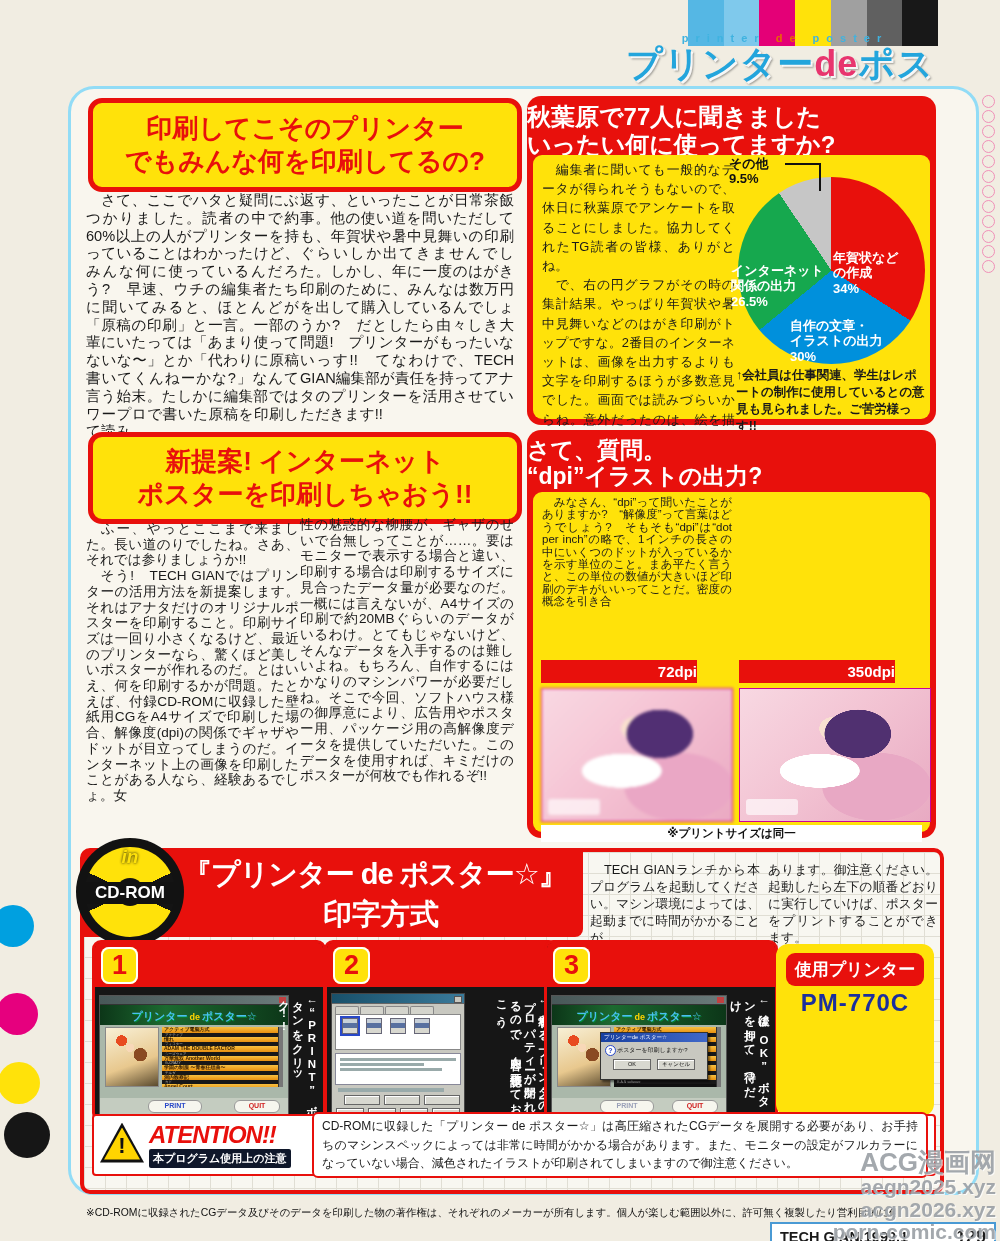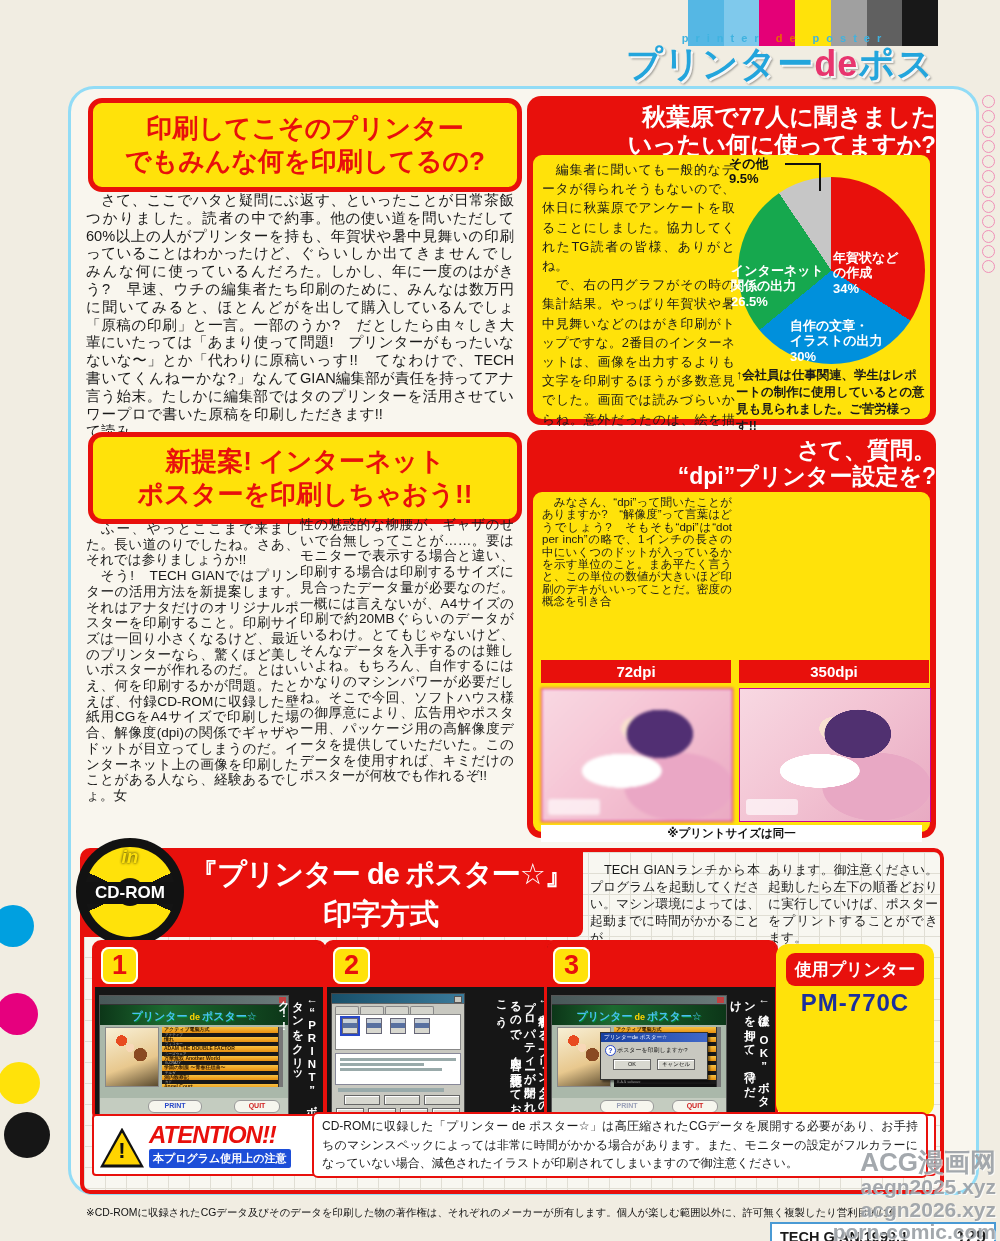--- a/index.html
+++ b/index.html
@@ -30,62 +30,62 @@
   .col{text-align:justify;color:#191919}
   .s1c{font-size:14.6px;line-height:17.8px}
   .s2c{font-size:13.6px;line-height:15.7px}
   .s1c1{left:86px;top:192px;width:213px}
   .s1c2{left:300px;top:192px;width:214px}
   .s2c1{left:86px;top:521px;width:213px}
   .s2c2{left:300px;top:517px;width:214px}
 
   
   .redbox{background:#e8100c;border-radius:14px}
-  .redbox .rb-title{color:#fff;font-weight:800;text-align:right;line-height:1.15;padding-top:7px}
+  .redbox .rb-title{color:#fff;font-weight:800;text-align:left;line-height:1.15;padding-top:7px}
   .survey{left:527px;top:96px;width:409px;height:329px}
   .survey .rb-title{font-size:24px}
   .survey-body{position:absolute;left:6px;right:6px;top:59px;bottom:6px;background:#ffe20a;border-radius:9px}
   .survey-text{position:absolute;left:9px;top:5px;width:193px;font-size:12.9px;line-height:19.2px;text-align:justify}
   .pie{position:absolute;left:205px;top:22px;width:187px;height:187px;border-radius:50%;
        background:conic-gradient(#e8100c 0 122.4deg,#0090dc 122.4deg 230.4deg,#16a84e 230.4deg 325.8deg,#c6c6c6 325.8deg 360deg)}
   .pie-lbl{position:absolute;font-weight:800;font-size:13px;line-height:1.18;color:#fff}
   .lbl-red{left:300px;top:95px}
   .lbl-blue{left:257px;top:163px}
   .lbl-green{left:198px;top:108px}
   .lbl-other{left:196px;top:1px;color:#111}
   .leader{left:252px;top:8px;width:34px;height:26px;border-top:2px solid #111;border-right:2px solid #111}
   .pie-caption{position:absolute;left:203px;top:212px;width:192px;font-size:12.4px;font-weight:700;line-height:1.38}
 
   
   .dpibox{left:527px;top:430px;width:409px;height:408px}
   .dpibox .rb-title{font-size:23px}
   .dpi-body{position:absolute;left:6px;right:6px;top:62px;bottom:6px;background:#ffe20a;border-radius:9px}
   .dpi-col{position:absolute;top:4px;width:190px;font-size:11.5px;line-height:12.4px;text-align:justify}
   .dpi-c1{left:9px}.dpi-c2{left:206px}
-  .dpi-bar{position:absolute;top:168px;width:190px;height:23px;background:#e8100c;color:#fff;font-weight:800;
-           font-size:15px;text-align:center;line-height:23px}
+  .dpi-bar{position:absolute;top:168px;width:156px;height:23px;background:#e8100c;color:#fff;font-weight:800;
+           font-size:15px;text-align:right;line-height:23px}
   .dpi-img{position:absolute;top:196px;width:190px;height:132px;border:1px solid #c09;overflow:hidden;
      background:
        radial-gradient(ellipse 55px 40px at 62% 34%, #503070 0 60%, rgba(0,0,0,0) 61%),
        radial-gradient(ellipse 26px 20px at 50% 30%, #f8e0d0 0 60%, rgba(0,0,0,0) 61%),
        radial-gradient(ellipse 66px 28px at 42% 62%, #fff 0 60%, rgba(0,0,0,0) 61%),
        radial-gradient(ellipse 90px 56px at 72% 74%, #e8a8c4 0 60%, rgba(0,0,0,0) 61%),
        linear-gradient(135deg,#f8d8e2,#f2c2d2 50%,#e8aac2)}
   .dpi-img::after{content:"";position:absolute;left:6px;bottom:6px;width:52px;height:16px;background:rgba(255,255,255,.65);border-radius:3px}
   .img72{filter:blur(1.4px) saturate(1.05)}
   .dpi-note{position:absolute;left:8px;right:8px;top:333px;height:17px;background:#fff;color:#111;
             font-size:11.5px;font-weight:700;text-align:center;line-height:17px}
 
   
   .howto{left:80px;top:848px;width:856px;height:338px;border:4px solid #e8100c;border-radius:10px;
      background-color:#f8f7f1;
      background-image:linear-gradient(#e0ded4 1px,rgba(0,0,0,0) 1px),linear-gradient(90deg,#e0ded4 1px,rgba(0,0,0,0) 1px);
      background-size:21px 21px}
   .howto-banner{position:absolute;left:-1px;top:-1px;width:500px;height:86px;background:#e8100c;border-radius:6px 0 8px 0}
-  .howto-t1{position:absolute;left:100px;top:4px;width:396px;color:#fff;font-weight:800;font-size:29px;text-align:center;letter-spacing:-1px}
+  .howto-t1{position:absolute;left:100px;top:4px;width:396px;color:#fff;font-weight:800;font-size:29px;letter-spacing:-1px}
   .howto-t2{position:absolute;left:100px;top:44px;width:396px;color:#fff;font-weight:800;font-size:29px;text-align:center}
   .badge{position:absolute;left:-8px;top:-14px;width:108px;height:108px;background:#121212;border-radius:50%}
   .badge::before{content:"";position:absolute;inset:9px;border-radius:50%;
      background:conic-gradient(#ffe20a 0 65deg,#141414 65deg 115deg,#ffe20a 115deg 245deg,#141414 245deg 295deg,#ffe20a 295deg)}
   .badge::after{content:"";position:absolute;inset:40px;border-radius:50%;background:#121212}
   .badge-in{position:absolute;left:0;right:0;top:8px;text-align:center;color:#ffe20a;font-style:italic;font-weight:800;font-size:19px;z-index:2;text-shadow:0 0 3px #111}
   .badge-cd{position:absolute;left:2px;right:2px;top:44px;text-align:center;background:#121212;color:#fff;font-weight:800;font-size:17px;line-height:22px;z-index:2}
   .intro-col{position:absolute;top:9px;width:170px;font-size:12.8px;line-height:17px;text-align:justify;font-weight:500}
   .ic1{left:506px}.ic2{left:684px}
 
@@ -159,28 +159,28 @@
   
   .printerbox{position:absolute;left:692px;top:92px;width:158px;height:172px;background:#ffe20a;border-radius:12px}
   .pb-head{margin:9px auto 0 auto;width:138px;height:33px;background:#e8100c;border-radius:9px;
            color:#fff;font-weight:800;font-size:17px;text-align:center;line-height:33px}
   .pb-model{text-align:center;color:#1b2f9e;font-weight:900;font-size:24px;margin-top:3px;letter-spacing:1px}
   .pb-specs{margin:4px 0 0 10px;font-size:11px;font-weight:700;line-height:15.5px;color:#111}
 
   
   .attention{position:absolute;left:8px;top:262px;width:840px;height:58px;background:#fff;border:2px solid #e8100c;
              border-radius:4px;display:flex;align-items:center}
-  .att-left{width:212px;display:flex;align-items:flex-end;padding-left:6px}
+  .att-left{width:212px;display:flex;align-items:flex-start;padding-left:6px}
   .tri{position:relative;width:44px;height:40px;margin-right:5px;
        clip-path:polygon(50% 0,100% 100%,0 100%);background:#111}
   .tri::before{content:"";position:absolute;left:4px;top:5px;right:4px;bottom:3px;
        clip-path:polygon(50% 0,100% 100%,0 100%);background:#ffd400}
   .tri::after{content:"!";position:absolute;left:0;right:0;top:10px;text-align:center;color:#111;font-weight:900;font-size:22px}
   .att-title{color:#e8100c;font-weight:900;font-style:italic;font-size:24px;letter-spacing:-1px;line-height:1}
-  .att-sub{margin-top:2px;background:#1d4ed8;color:#fff;font-weight:700;font-size:11px;text-align:center;
+  .att-sub{margin-top:2px;background:#0f172a;color:#fff;font-weight:700;font-size:11px;text-align:center;
            padding:2px 4px;border-radius:2px;white-space:nowrap}
   .att-body{flex:1;border:2px solid #e8100c;border-radius:6px;margin:4px 6px 4px 0;padding:3px 8px;
             font-size:12px;line-height:1.55;text-align:justify;background:#fff}
 
   
   .copyright{left:86px;top:1206px;width:810px;font-size:10.4px;font-weight:500;color:#111;white-space:nowrap;overflow:hidden}
   .tgbox{left:770px;top:1222px;width:206px;height:26px;background:#fff;border:2px solid #4a9ad4;
          display:flex;align-items:center;padding:0 8px;gap:10px}
   .tg-name{font-weight:800;font-size:14.5px;letter-spacing:0}
   .tg-page{font-weight:800;font-size:18px;margin-left:auto}
@@ -255,21 +255,21 @@
 30%</div>
       <div class="abs pie-lbl lbl-green pl">インターネット
 関係の出力
 26.5%</div>
       <div class="pie-caption">↑会社員は仕事関連、学生はレポートの制作に使用しているとの意見も見られました。ご苦労様っす!!</div>
     </div>
   </div>
 
   <div class="abs redbox dpibox">
     <div class="rb-title pl">さて、質問。
-“dpi”プリンター設定を?</div>
+“dpi”イラストの出力?</div>
     <div class="dpi-body">
       <div class="dpi-col dpi-c1 pl">　みなさん、“dpi”って聞いたことがありますか?　“解像度”って言葉はどうでしょう?　そもそも“dpi”は“dot per inch”の略で、1インチの長さの中にいくつのドットが入っているかを示す単位のこと。まあ平たく言うと、この単位の数値が大きいほど印刷のデキがいいってことだ。密度の概念を引き合</div>
       <div class="dpi-bar" style="left:8px">72dpi</div>
       <div class="dpi-bar" style="left:206px">350dpi</div>
       <div class="dpi-img img72" style="left:8px"></div>
       <div class="dpi-img" style="left:206px"></div>
       <div class="dpi-note">※プリントサイズは同一</div>
     </div>
   </div>
 

